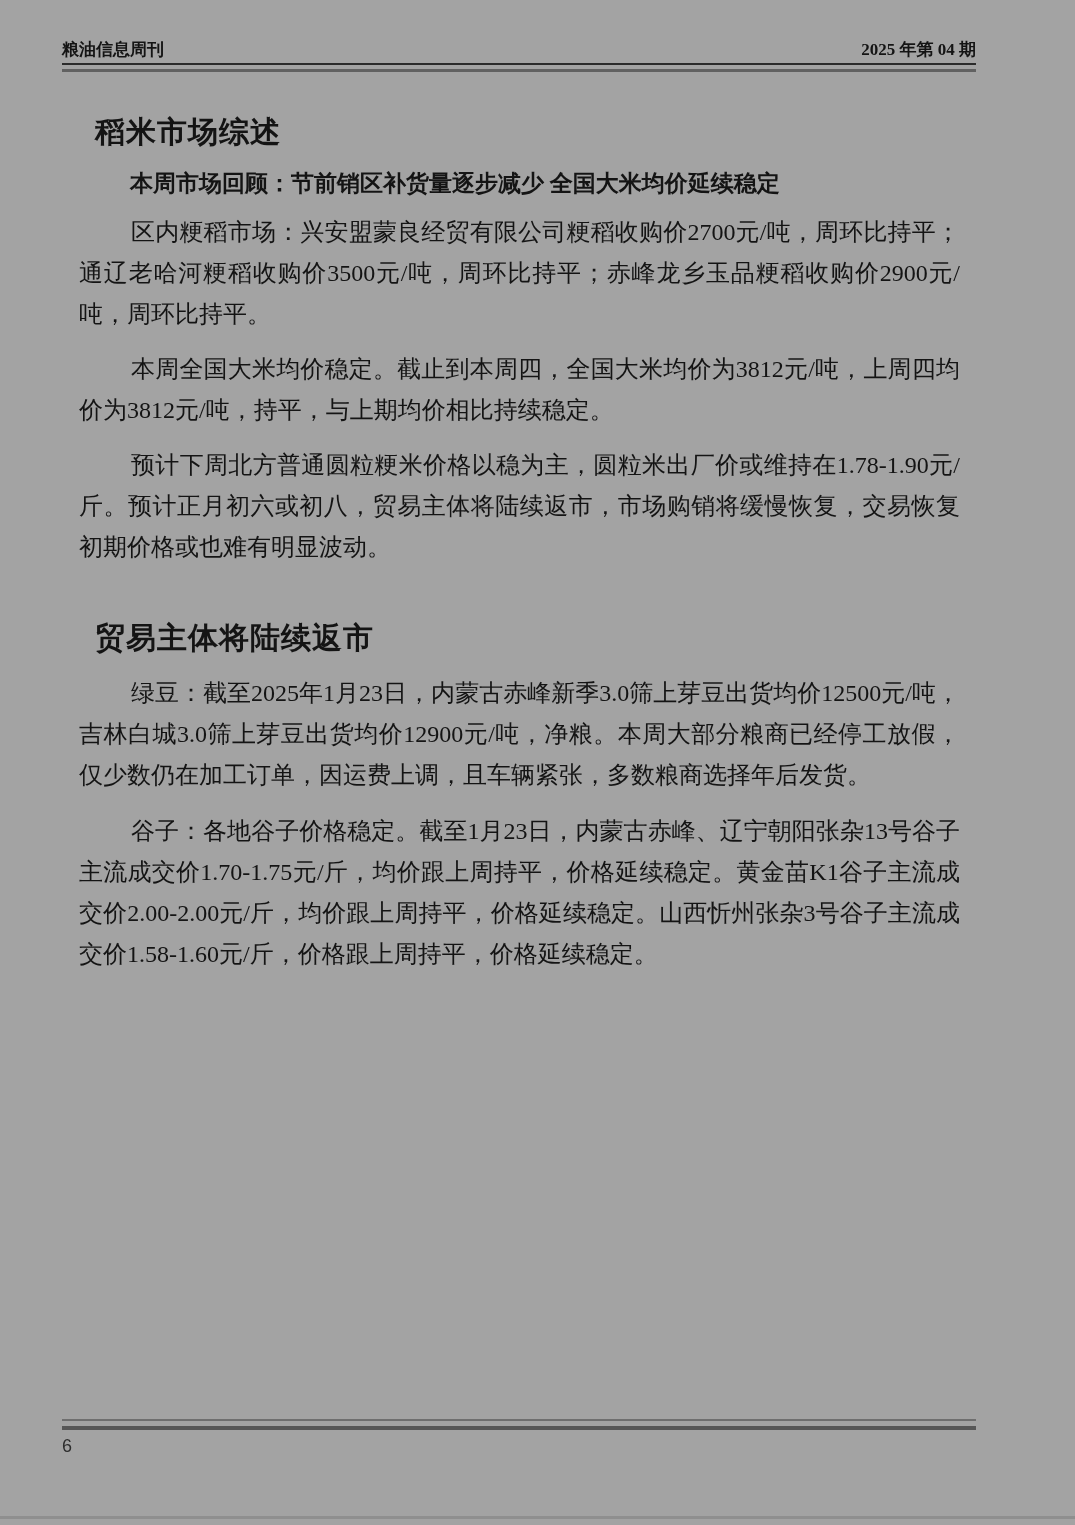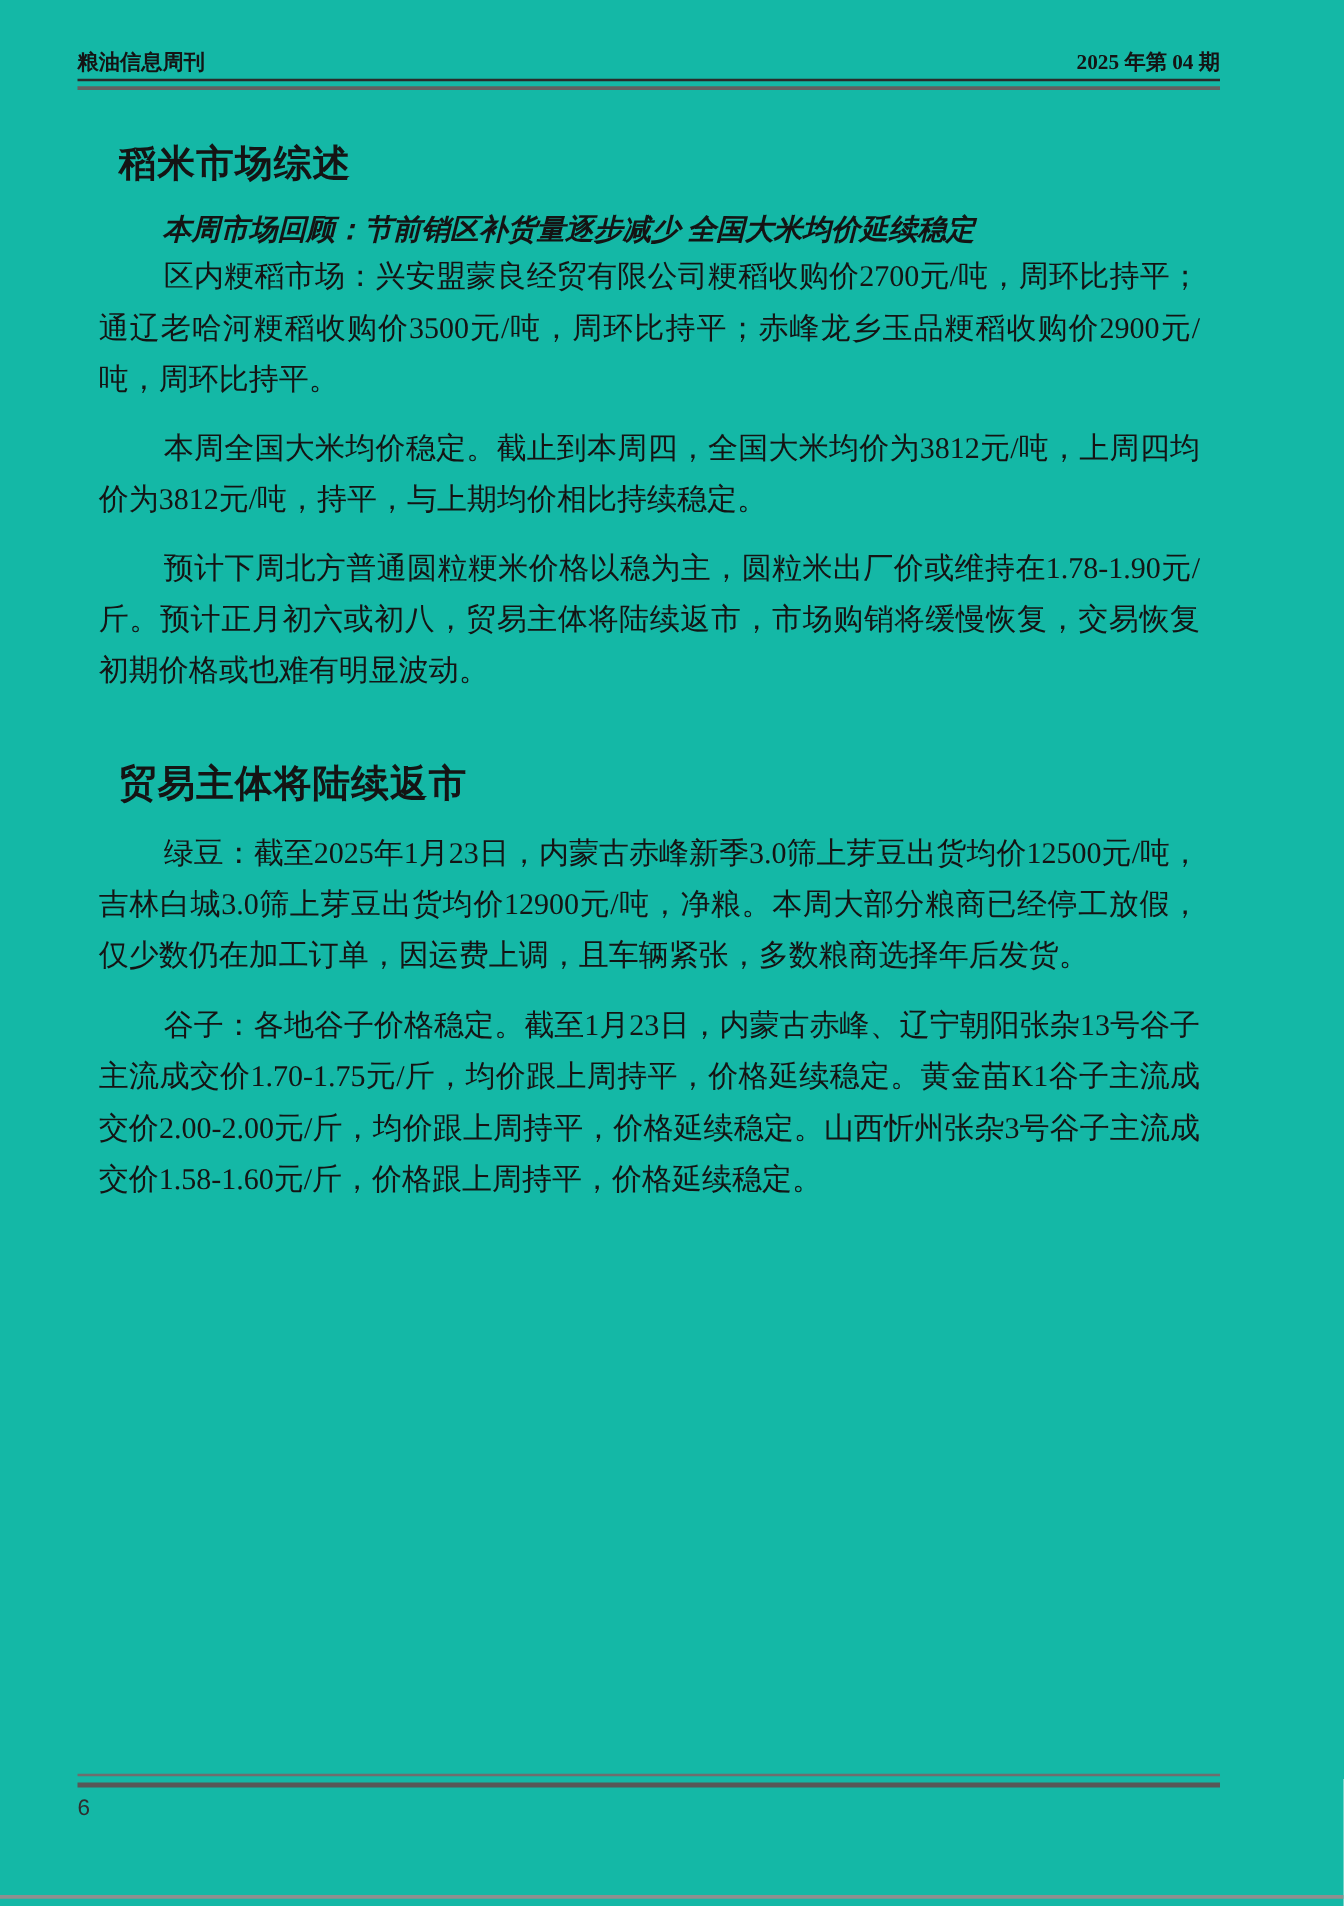--- a/index.html
+++ b/index.html
@@ -4,21 +4,21 @@
 <style>
   html, body {
     margin: 0;
     padding: 0;
     background: #ffffff;
   }
   .page {
     position: relative;
     width: 1075px;
     height: 1525px;
-    background: #14b8a6;
+    background: #a3a3a3;
     color: #141414;
     font-family: "Liberation Serif", "DejaVu Serif", serif;
     overflow: hidden;
   }
 
   
   .header-area {
     position: absolute;
     left: 62px;
     top: 38px;
@@ -53,31 +53,30 @@
     font-weight: bold;
     line-height: 36px;
     letter-spacing: 1px;
   }
   h2.sec-subtitle {
     margin: 19px 0 0 0;
     font-size: 23px;
     font-weight: bold;
     line-height: 30px;
     text-indent: 51px;
-    font-style: italic;
   }
   p.body-para {
     margin: 14px 0 0 0;
     font-size: 24px;
     line-height: 41px;
     text-align: justify;
     text-indent: 52px;
   }
   p.body-para.first {
-    margin-top: 3px;
+    margin-top: 13px;
   }
   p.body-para b.lead {
     font-weight: normal;
     font-family: "Liberation Sans", "DejaVu Sans", sans-serif;
   }
   h1.sec-heading.second {
     margin-top: 52px;
   }
 
   

